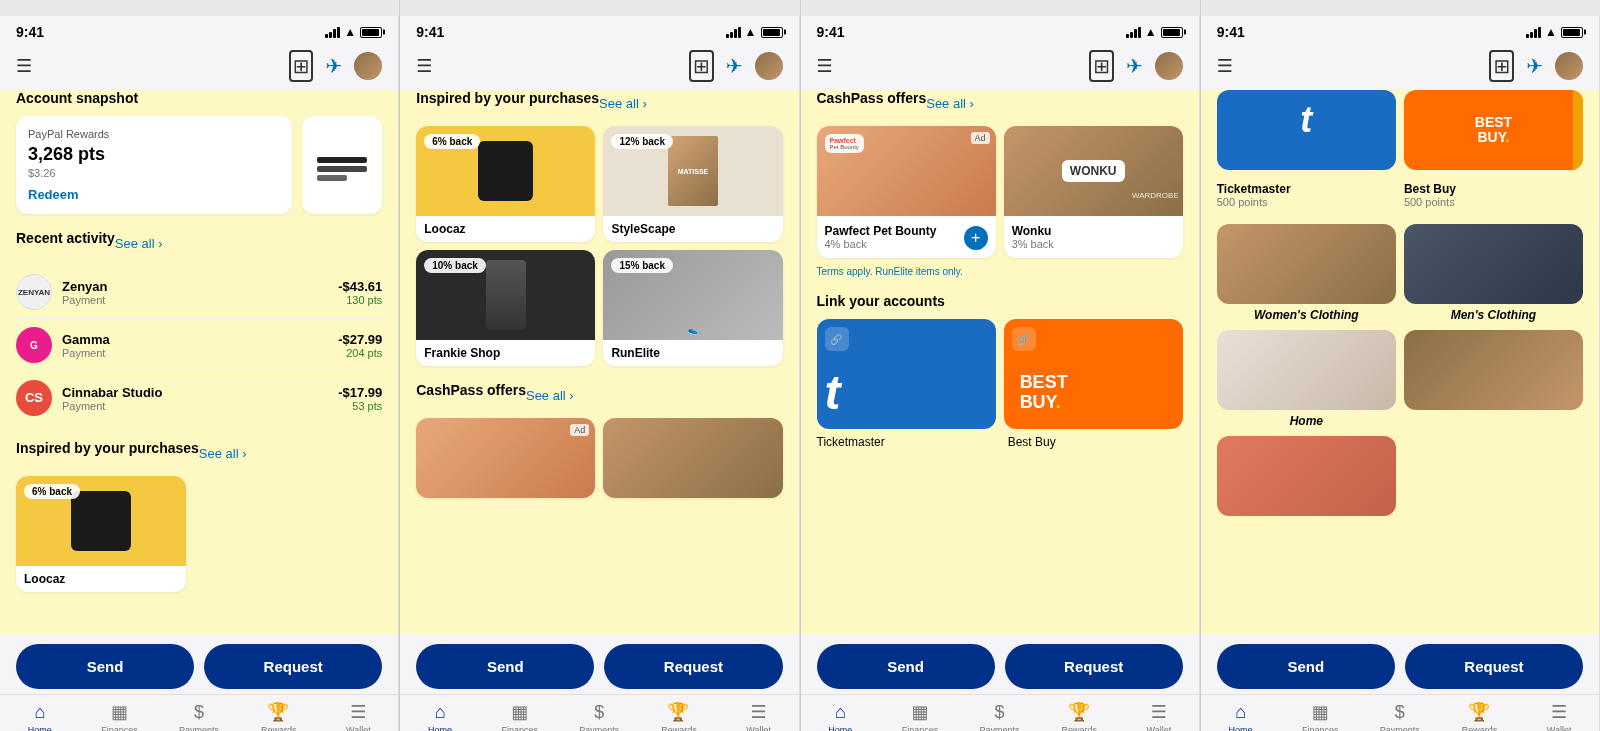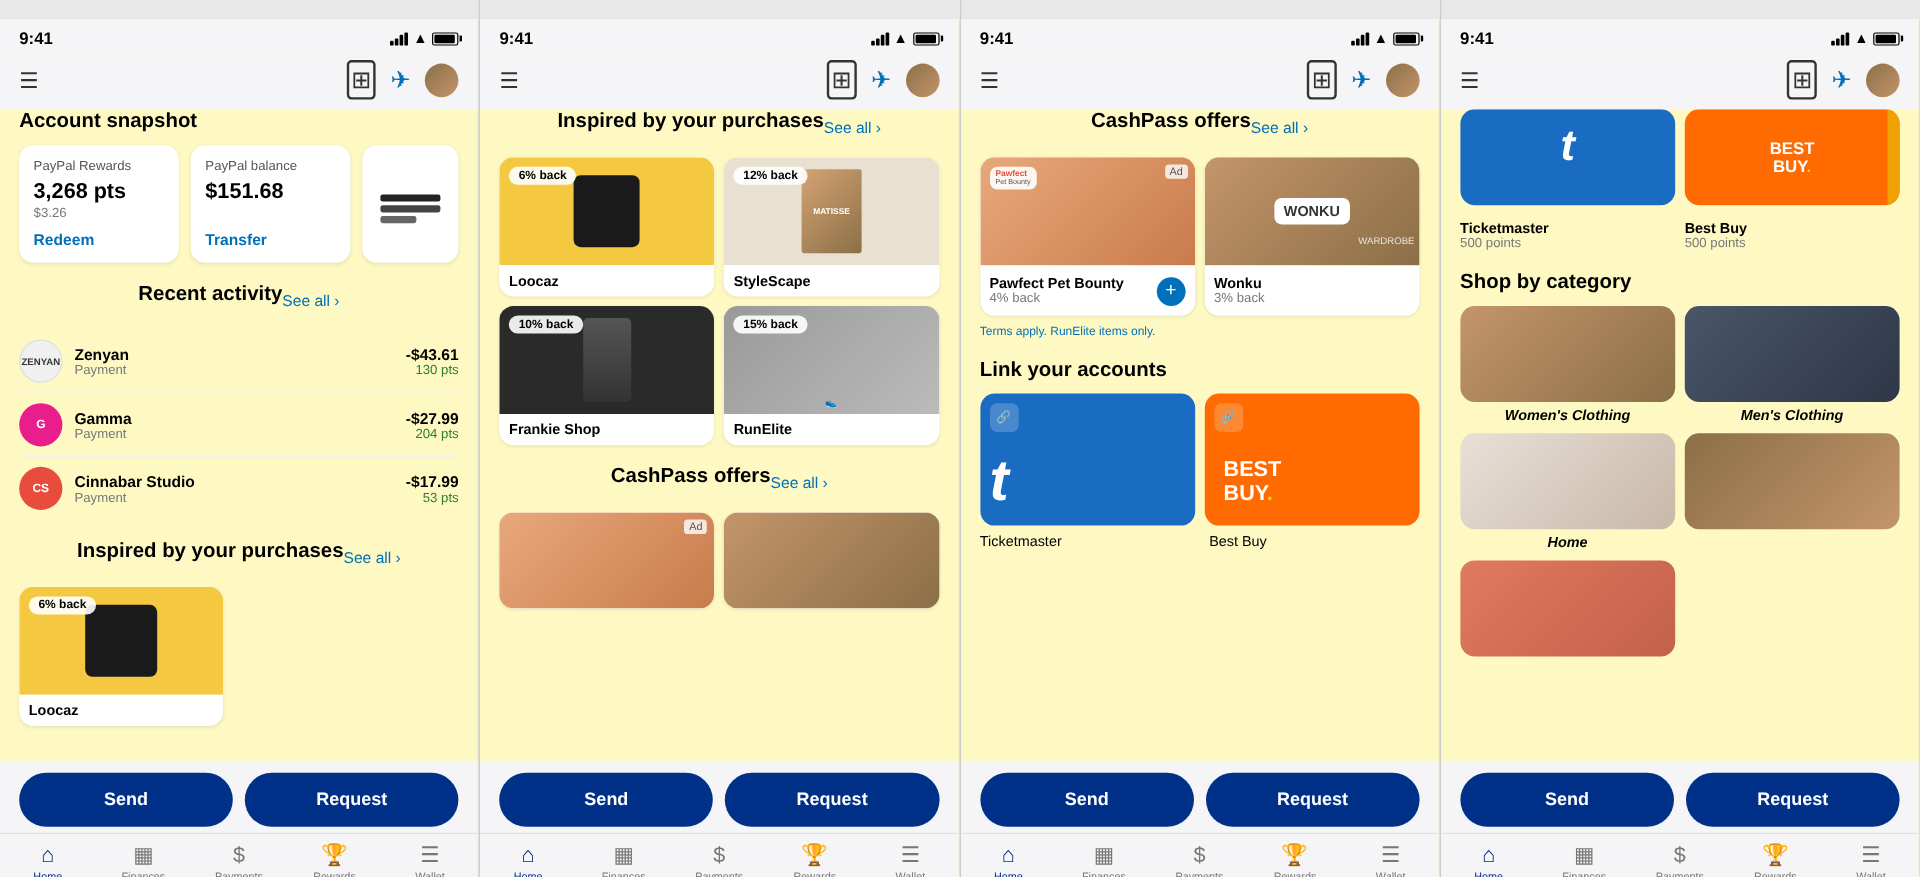--- a/index.html
+++ b/index.html
@@ -100,28 +100,28 @@
       overflow-y: auto;
       overflow-x: hidden;
       padding: 0 0 80px 0;
       scrollbar-width: none;
     }
     .scroll-content::-webkit-scrollbar { display: none; }
 
     
     .section { padding: 0 16px; margin-bottom: 16px; }
     .section-title {
-      font-size: 17px;
+      font-size: 14px;
       font-weight: 700;
       color: #000;
       margin-bottom: 10px;
     }
     .section-header {
       display: flex;
-      justify-content: center;
+      justify-content: flex-start;
       align-items: center;
       margin-bottom: 10px;
     }
     .see-all {
       font-size: 13px;
       color: #0070ba;
       cursor: pointer;
       display: flex;
       align-items: center;
       gap: 2px;
@@ -406,26 +406,20 @@
 
     <div class="section">
       <div class="section-title">Account snapshot</div>
       <div class="snapshot-cards">
         <div class="snapshot-card">
           <div class="snapshot-label">PayPal Rewards</div>
           <div class="snapshot-value">3,268 pts</div>
           <div class="snapshot-sub">$3.26</div>
           <div class="snapshot-action">Redeem</div>
         </div>
-        <div class="snapshot-card">
-          <div class="snapshot-label">PayPal balance</div>
-          <div class="snapshot-value">$151.68</div>
-          <div class="snapshot-sub">&nbsp;</div>
-          <div class="snapshot-action">Transfer</div>
-        </div>
         <div class="snapshot-card" style="max-width:80px; display:flex; align-items:center; justify-content:center; padding:8px;">
           <div class="card-graphic">
             <div class="card-stripe" style="width:50px; background:#222;"></div>
             <div class="card-stripe" style="width:50px; background:#444;"></div>
             <div class="card-stripe" style="width:30px; background:#666;"></div>
           </div>
         </div>
       </div>
     </div>
 
@@ -455,21 +449,21 @@
           <div class="activity-name">Gamma</div>
           <div class="activity-type">Payment</div>
         </div>
         <div class="activity-amounts">
           <div class="activity-amount">-$27.99</div>
           <div class="activity-pts">204 pts</div>
         </div>
       </div>
       <div class="activity-item" style="border-bottom:none;">
         <div class="activity-logo" style="background:#e74c3c;">
-          <span style="color:#fff; font-size:10px; font-weight:700; text-align:left; line-height:1.1;">CS</span>
+          <span style="color:#fff; font-size:13px; font-weight:700; text-align:left; line-height:1.1;">CS</span>
         </div>
         <div class="activity-info">
           <div class="activity-name">Cinnabar Studio</div>
           <div class="activity-type">Payment</div>
         </div>
         <div class="activity-amounts">
           <div class="activity-amount">-$17.99</div>
           <div class="activity-pts">53 pts</div>
         </div>
       </div>
@@ -827,21 +821,20 @@
         <div style="font-size:12px; font-weight:600; color:#000;">Ticketmaster</div>
         <div style="font-size:11px; color:#777;">500 points</div>
       </div>
       <div style="flex:1;">
         <div style="font-size:12px; font-weight:600; color:#000;">Best Buy</div>
         <div style="font-size:11px; color:#777;">500 points</div>
       </div>
     </div>
 
     <div class="section">
-      <div class="section-title">Shop by category</div>
       <div class="category-grid">
 
         <div class="category-item">
           <div class="category-card" style="background:linear-gradient(135deg,#c4956a,#8B6F47);"></div>
           <div class="category-name">Women's Clothing</div>
         </div>
 
         <div class="category-item">
           <div class="category-card" style="background:linear-gradient(135deg,#4a5568,#2d3748);"></div>
           <div class="category-name">Men's Clothing</div>

